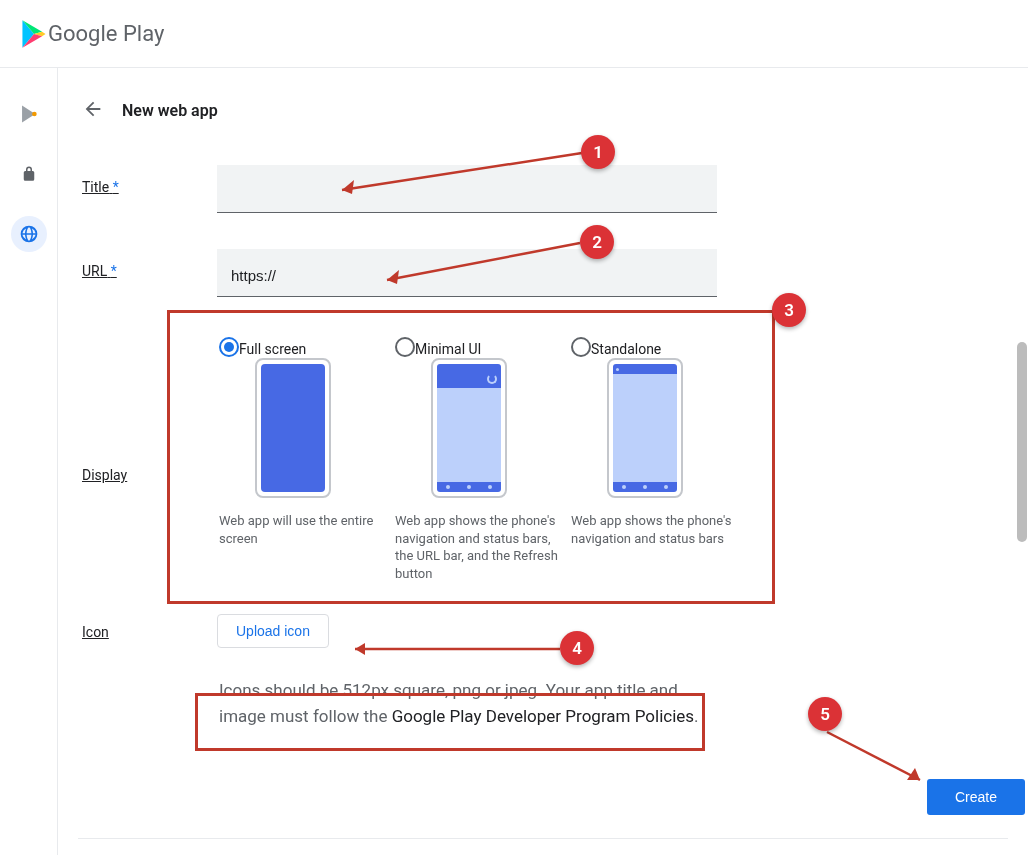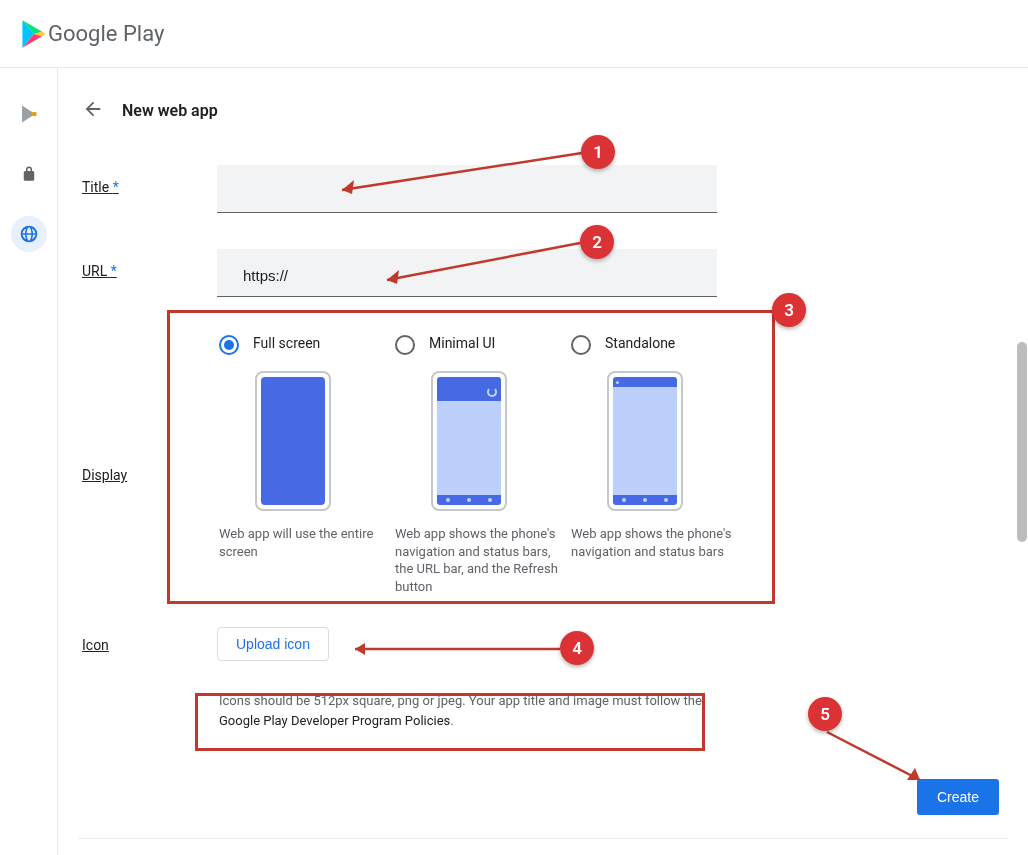--- a/index.html
+++ b/index.html
@@ -56,38 +56,38 @@
   .page-title { font-size: 16px; font-weight: 600; }
   .form-row { display: flex; align-items: flex-start; margin-bottom: 36px; }
   .label-col { width: 135px; font-size: 14px; color: #202124; padding-top: 14px; text-decoration: underline; }
   .label-col .req { color: #1a73e8; }
   .input-col { flex: 0 0 500px; }
   .text-input {
     width: 500px; height: 48px;
     background: #f1f3f4;
     border: none;
     border-bottom: 1px solid #5f6368;
-    padding: 14px 14px 8px 26px;
+    padding: 14px 14px 8px 14px;
     font-size: 15px;
     color: #202124;
     outline: none;
   }
   .display-row { display: flex; align-items: flex-start; }
   .display-label { width: 135px; padding-top: 134px; }
   .display-options {
     display: flex;
     gap: 0;
     border: 2px solid transparent;
   }
   .display-opt {
     width: 176px;
     display: flex; flex-direction: column;
     cursor: pointer;
   }
-  .radio-row { display: flex; align-items: flex-start; gap: 14px; margin-bottom: 14px; height: 22px;}
+  .radio-row { display: flex; align-items: flex-end; margin-bottom: 1px; height: 22px;}
   .radio {
     width: 20px; height: 20px; border: 2px solid #5f6368; border-radius: 50%;
     display: flex; align-items: center; justify-content: center;
     flex-shrink: 0;
   }
   .radio.checked { border-color: #1a73e8; }
   .radio.checked::after {
     content: ""; width: 10px; height: 10px; background: #1a73e8; border-radius: 50%;
   }
   .radio-label { font-size: 14px; color: #202124; }
@@ -112,29 +112,29 @@
   .phone-min .navbar { position:absolute; bottom:4px; left:4px; right:4px; height:10px; background:#4769e4; border-radius:0 0 3px 3px; display:flex; justify-content:space-around; align-items:center;}
   .opt-desc { font-size: 13px; color: #5f6368; line-height: 1.35; padding-right: 12px; }
   .icon-row { display: flex; align-items: flex-start; margin-top: 30px;}
   .upload-btn {
     border: 1px solid #dadce0; background: #fff; color: #1a73e8;
     padding: 8px 18px; border-radius: 4px; font-size: 14px; cursor: pointer;
   }
   .icon-note {
     margin-top: 28px; width: 500px;
     border: 2px solid transparent;
-    font-size: 13px; color: #5f6368; line-height: 1.5;
+    font-size: 17px; color: #5f6368; line-height: 1.5;
     padding: 0;
   }
   .icon-note .policy-link { color: #202124; }
   .create-btn {
     position: absolute;
-    right: 29px; bottom: 40px;
+    right: 3px; bottom: 40px;
     background: #1a73e8; color: #fff;
-    border: none; padding: 10px 20px; font-size: 14px;
+    border: none; padding: 10px 28px; font-size: 14px;
     border-radius: 3px; cursor: pointer;
   }
   .footer-line { position:absolute; left:20px; right:20px; bottom:16px; border-top:1px solid #e8eaed;}
 
   
   .callout {
     position: absolute;
     width: 34px; height: 34px;
     background: #db3236;
     border-radius: 50%;

